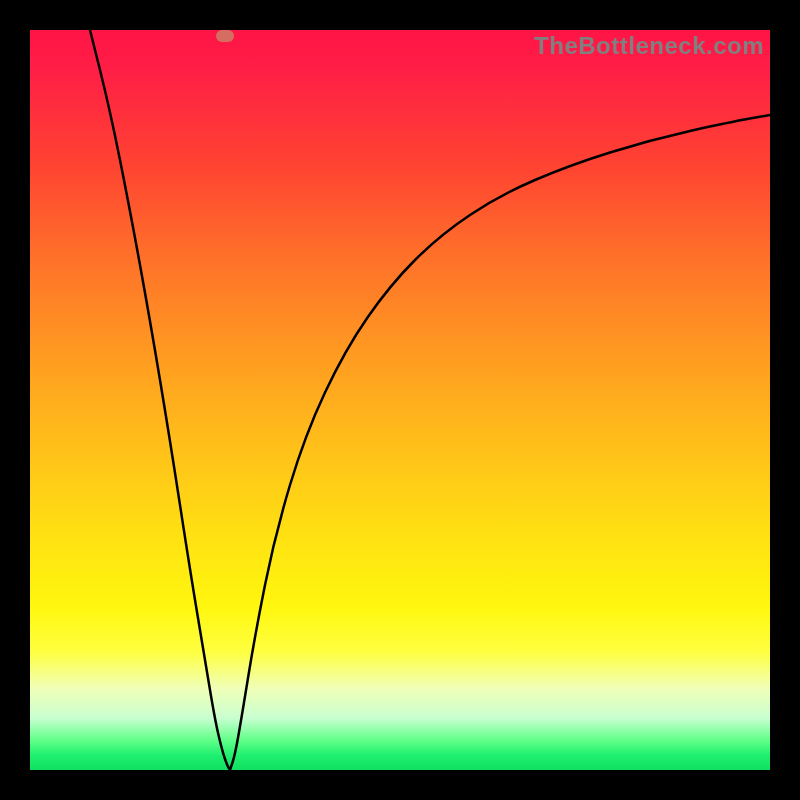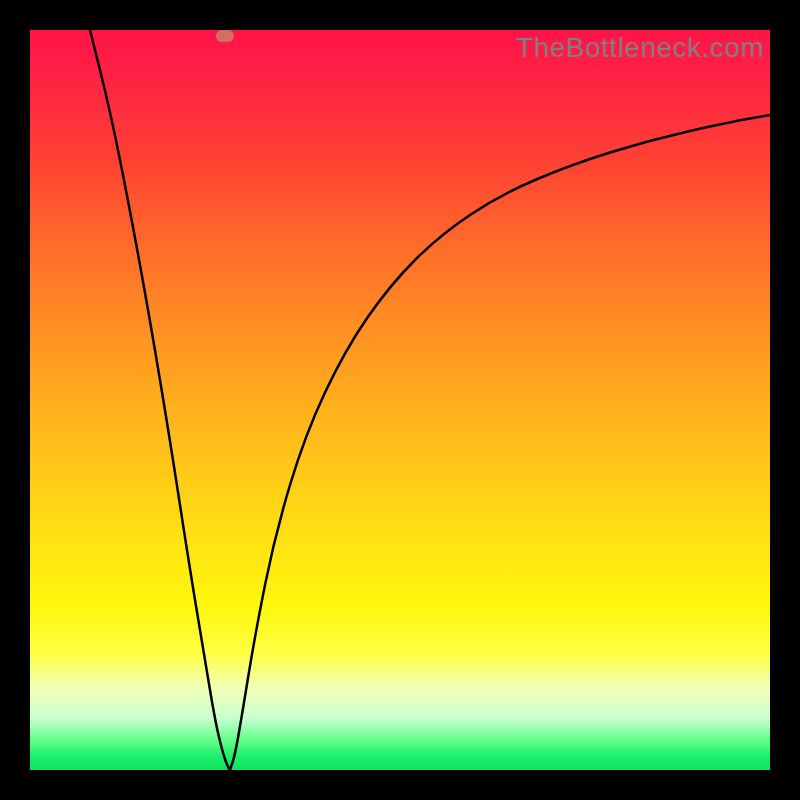--- a/index.html
+++ b/index.html
@@ -39,22 +39,22 @@
       #20f070 98%,
       #10e060 100%
     );
     overflow: hidden;
   }
   .watermark {
     position: absolute;
     top: 2px;
     right: 6px;
     color: #808080;
-    font-size: 28px;
-    font-weight: 400;
+    font-size: 24px;
+    font-weight: 700;
     letter-spacing: 0.5px;
     z-index: 10;
   }
   svg.curve {
     position: absolute;
     left: 0;
     top: 0;
     width: 740px;
     height: 740px;
     z-index: 5;

